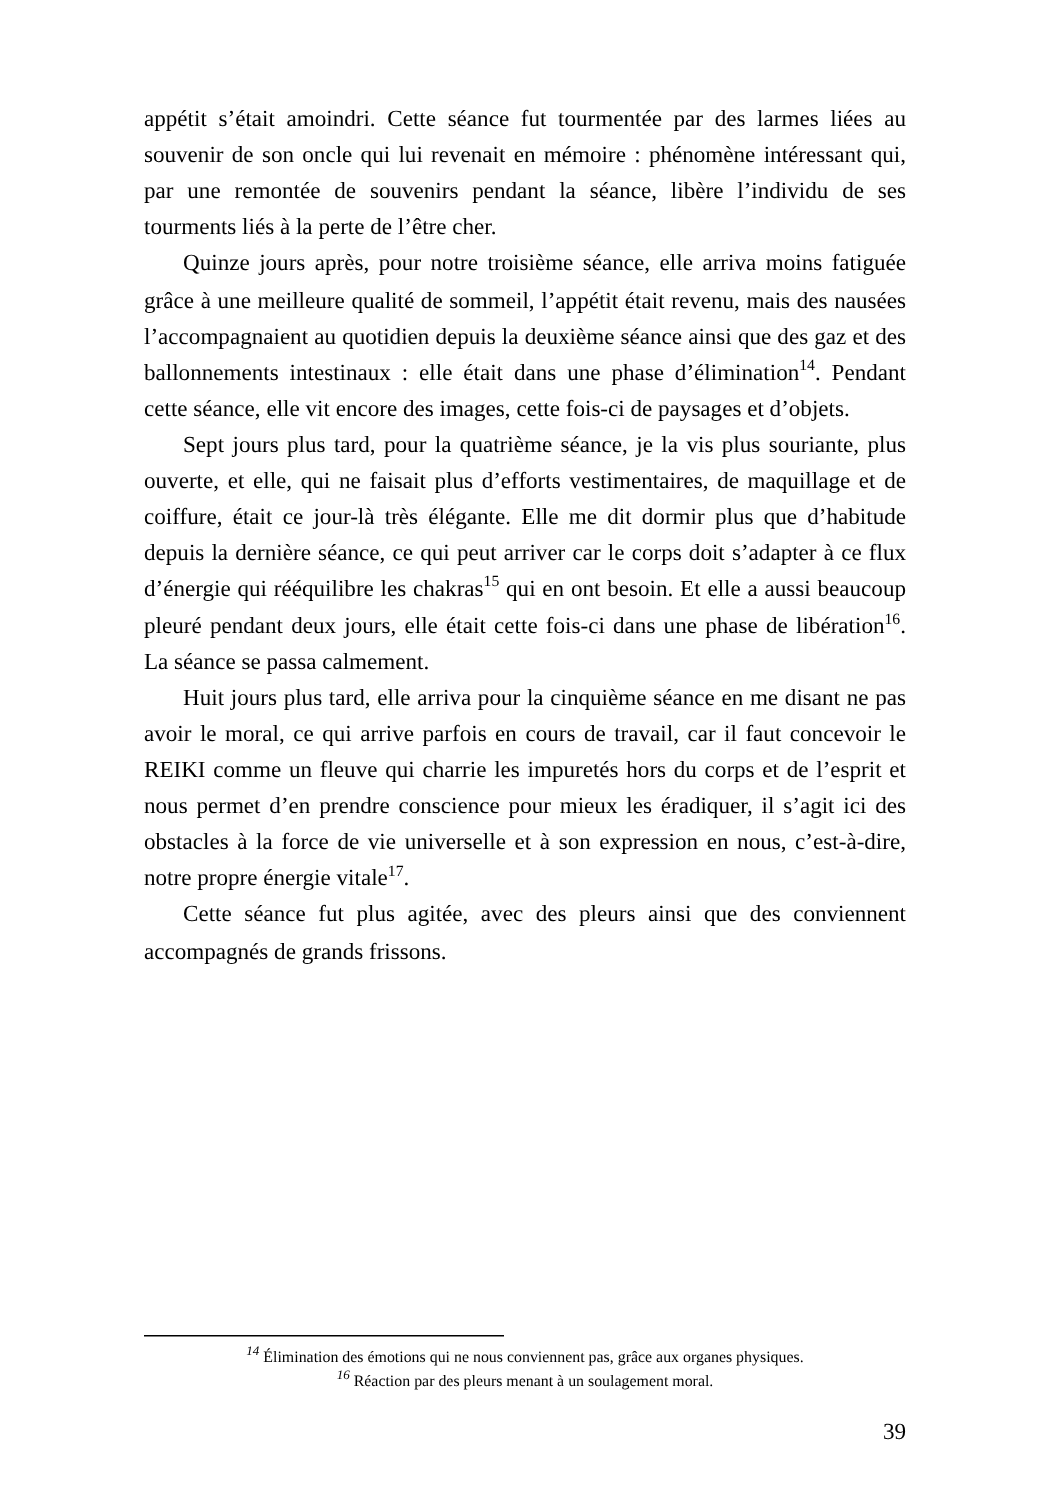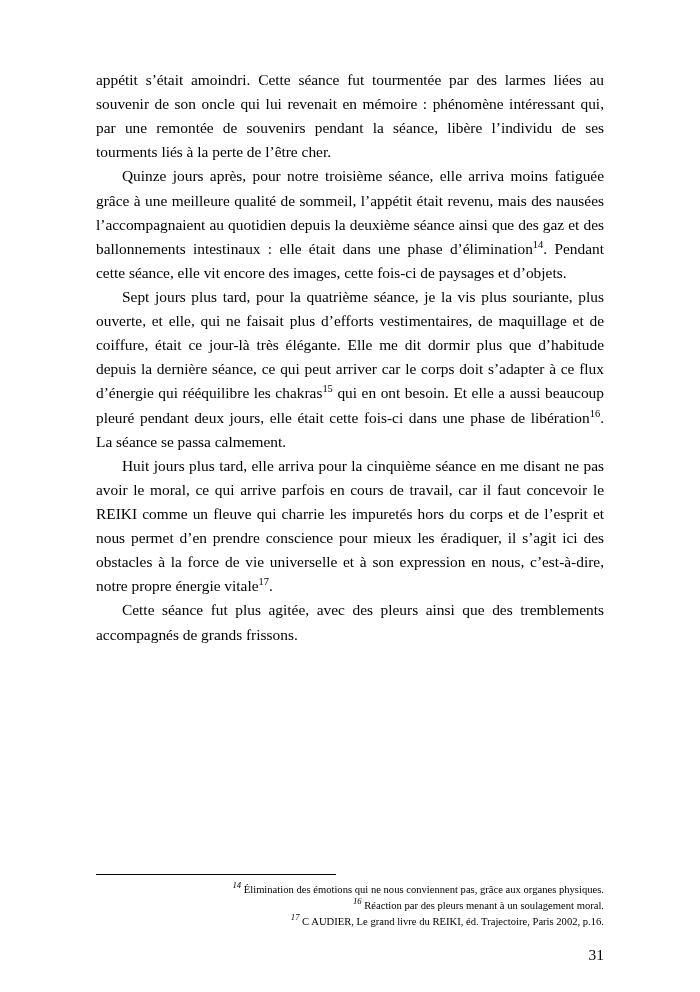--- a/index.html
+++ b/index.html
@@ -46,21 +46,21 @@
   }
   .footnote-rule {
     width: 240px;
     height: 0;
     border-top: 1px solid #000000;
     margin: 0 0 7px 0;
   }
   .footnotes {
     font-size: 10.6px;
     line-height: 1.52;
-    text-align: right;
+    text-align: center;
   }
   .footnotes div {
     margin: 0;
     white-space: nowrap;
   }
   .footnotes .fn-num {
     font-size: 0.82em;
     vertical-align: super;
     line-height: 0;
     font-style: italic;
@@ -75,27 +75,26 @@
 </head>
 <body>
 
 <div class="page">
 
   <div class="body-text">
       <p>appétit s’était amoindri. Cette séance fut tourmentée par des larmes liées au souvenir de son oncle qui lui revenait en mémoire : phénomène intéressant qui, par une remontée de souvenirs pendant la séance, libère l’individu de ses tourments liés à la perte de l’être cher.</p>
       <p class="indent">Quinze jours après, pour notre troisième séance, elle arriva moins fatiguée grâce à une meilleure qualité de sommeil, l’appétit était revenu, mais des nausées l’accompagnaient au quotidien depuis la deuxième séance ainsi que des gaz et des ballonnements intestinaux : elle était dans une phase d’élimination<sup>14</sup>. Pendant cette séance, elle vit encore des images, cette fois-ci de paysages et d’objets.</p>
       <p class="indent">Sept jours plus tard, pour la quatrième séance, je la vis plus souriante, plus ouverte, et elle, qui ne faisait plus d’efforts vestimentaires, de maquillage et de coiffure, était ce jour-là très élégante. Elle me dit dormir plus que d’habitude depuis la dernière séance, ce qui peut arriver car le corps doit s’adapter à ce flux d’énergie qui rééquilibre les chakras<sup>15</sup> qui en ont besoin. Et elle a aussi beaucoup pleuré pendant deux jours, elle était cette fois-ci dans une phase de libération<sup>16</sup>. La séance se passa calmement.</p>
       <p class="indent">Huit jours plus tard, elle arriva pour la cinquième séance en me disant ne pas avoir le moral, ce qui arrive parfois en cours de travail, car il faut concevoir le REIKI comme un fleuve qui charrie les impuretés hors du corps et de l’esprit et nous permet d’en prendre conscience pour mieux les éradiquer, il s’agit ici des obstacles à la force de vie universelle et à son expression en nous, c’est-à-dire, notre propre énergie vitale<sup>17</sup>.</p>
-      <p class="indent">Cette séance fut plus agitée, avec des pleurs ainsi que des tremblements accompagnés de grands frissons.</p>
+      <p class="indent">Cette séance fut plus agitée, avec des pleurs ainsi que des conviennent accompagnés de grands frissons.</p>
     </div>
 
   <div class="footnote-area">
     <div class="footnote-rule"></div>
     <div class="footnotes">
         <div><span class="fn-num">14</span> Élimination des émotions qui ne nous conviennent pas, grâce aux organes physiques.</div>
         <div><span class="fn-num">16</span> Réaction par des pleurs menant à un soulagement moral.</div>
-        <div><span class="fn-num">17</span> C AUDIER, Le grand livre du REIKI, éd. Trajectoire, Paris 2002, p.16.</div>
       </div>
   </div>
 
-  <div class="page-number">31</div>
+  <div class="page-number">39</div>
 
 </div>
 
 </body></html>

